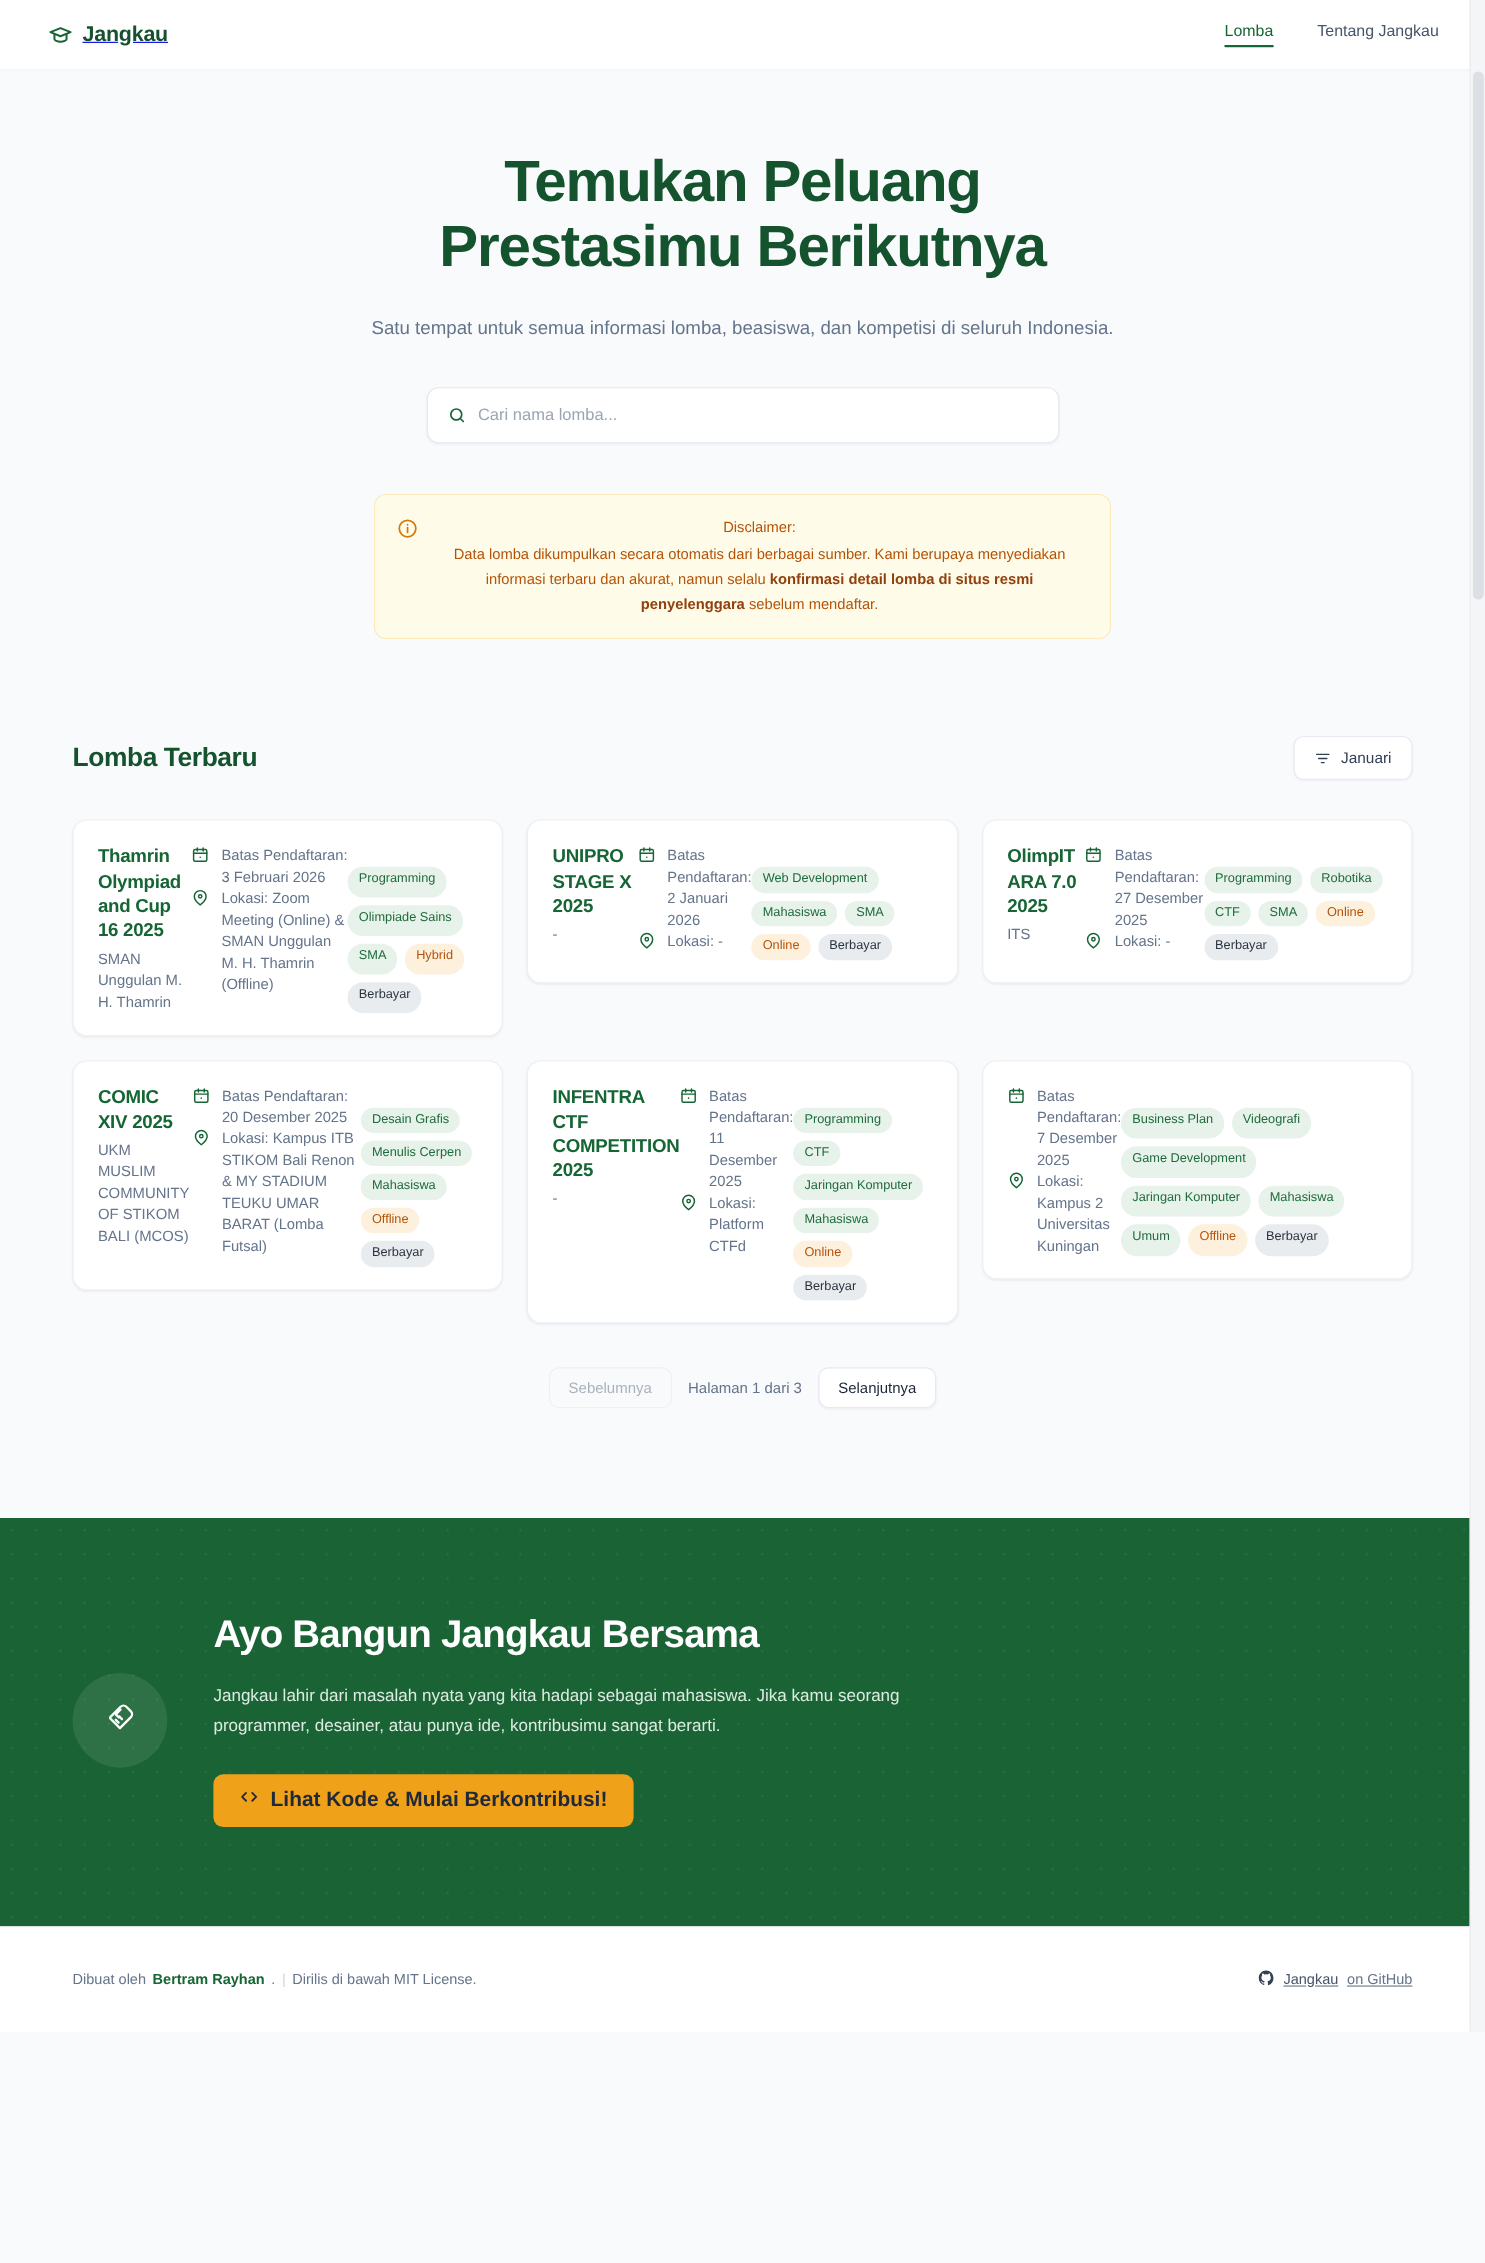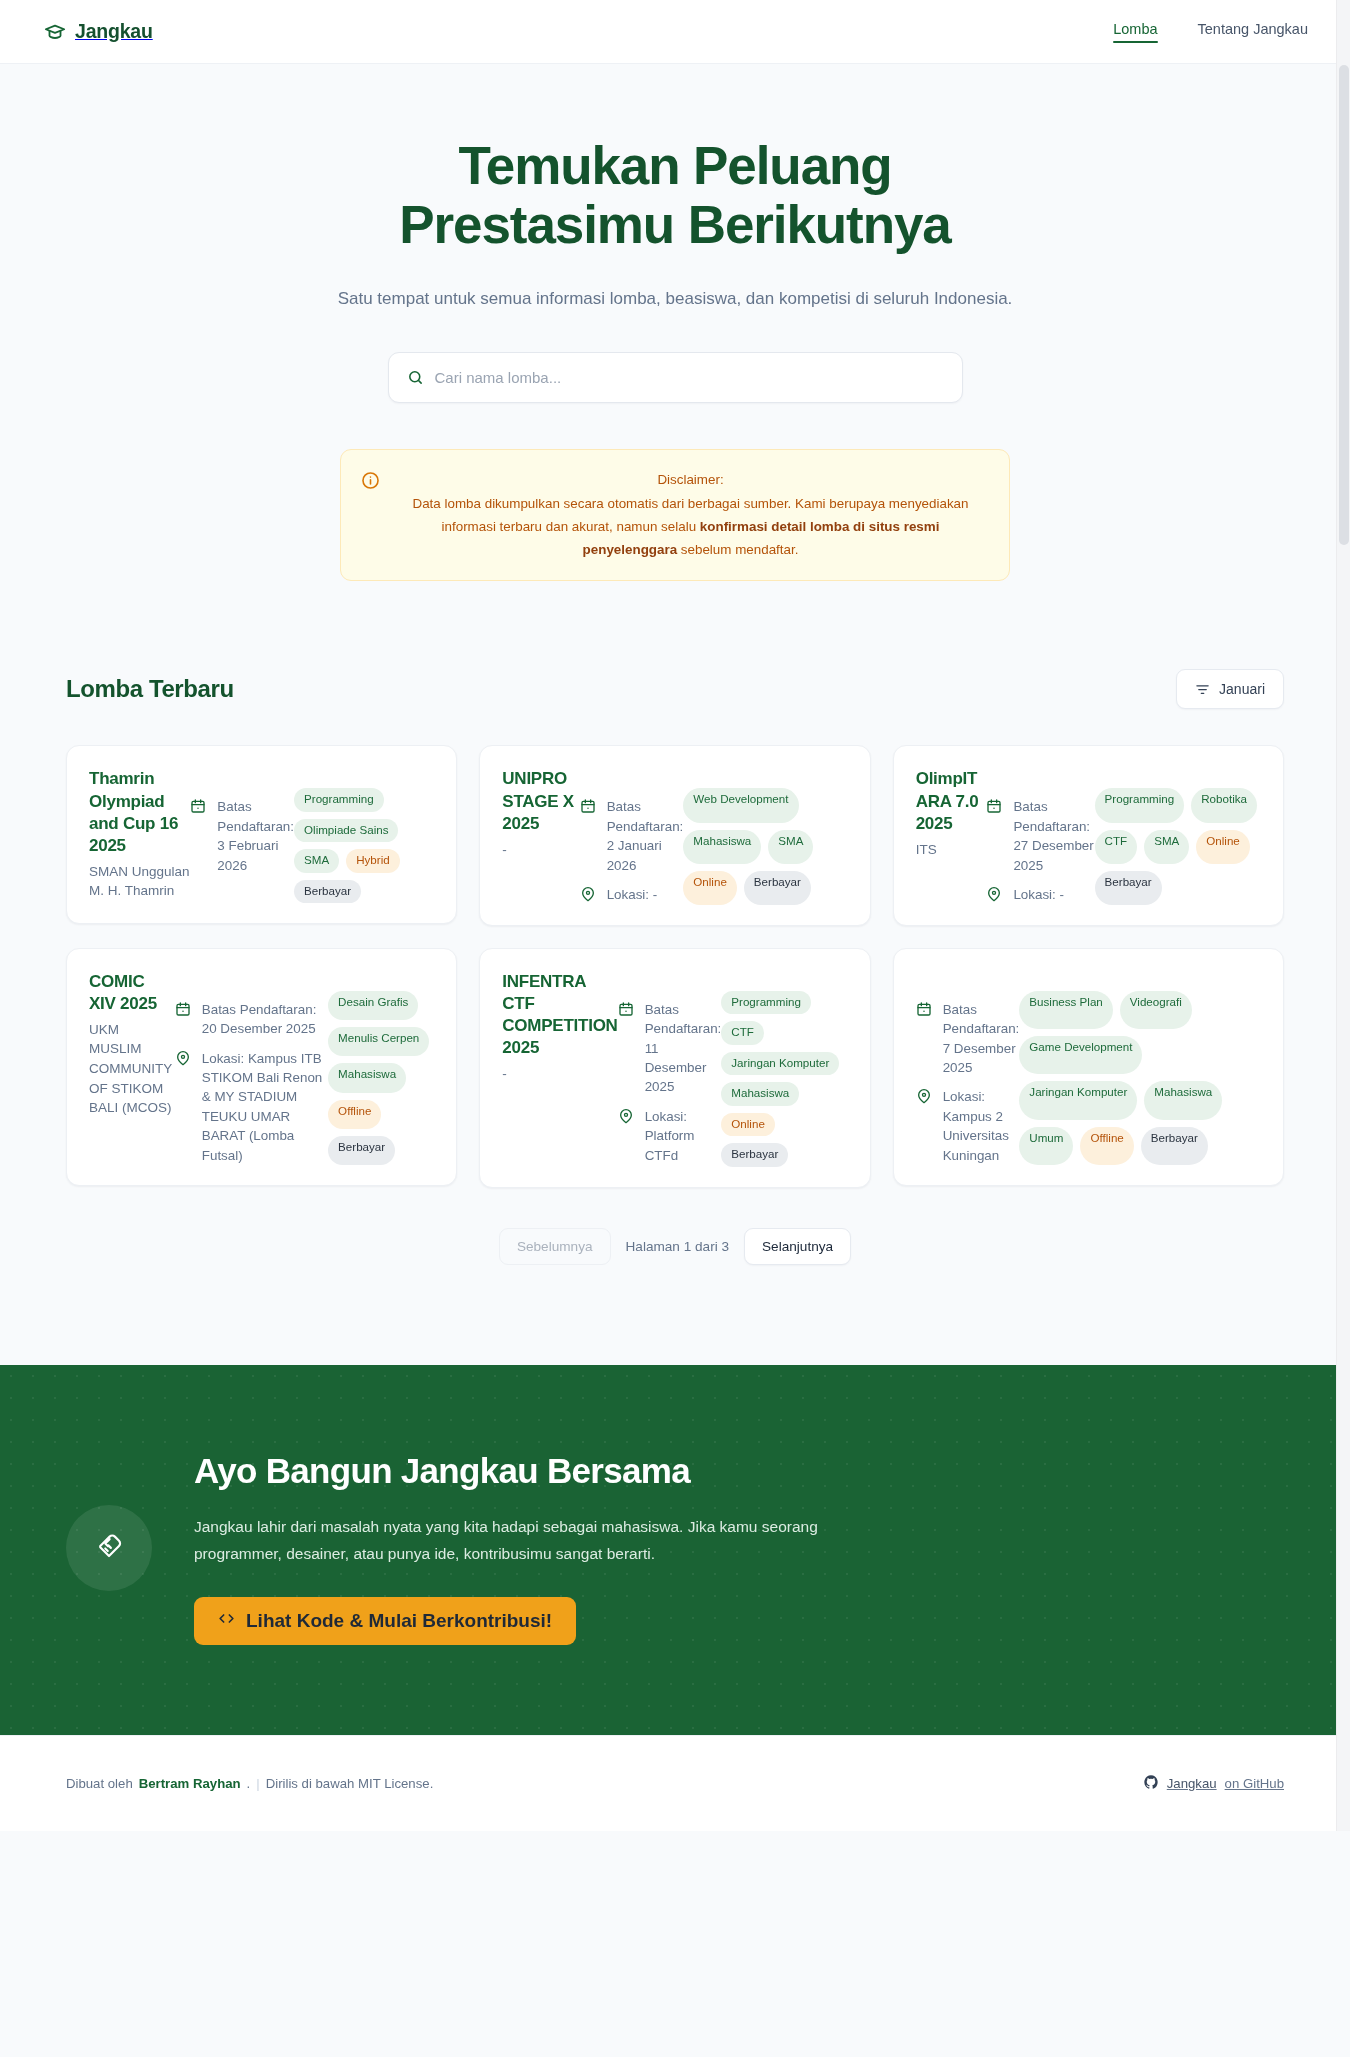--- a/index.html
+++ b/index.html
@@ -101,21 +101,21 @@
     display: flex; flex-direction: row; justify-content: center;
   }
   .card-head { min-height: 62px; }
   .card-title {
     font-size: 17px; font-weight: 700; color: #166534; line-height: 1.3;
     letter-spacing: -0.25px;
   }
   .card-org { margin-top: 5px; font-size: 13.5px; color: #64748b; line-height: 1.45; }
   .card-rule { border: 0; border-top: 1px solid #eef1f5; margin: 18px 0 0; }
 
-  .meta { margin-top: 29px; display: flex; flex-direction: column; gap: 10px; }
+  .meta { margin-top: 0; display: flex; flex-direction: column; }
   .meta-row { display: flex; gap: 11px; align-items: flex-start; }
   .meta-icon { width: 16px; height: 16px; flex: none; color: #166534; margin-top: 1px; }
   .meta-text { font-size: 13.4px; color: #64748b; line-height: 1.45; }
 
   .tags { margin-top: 20px; display: flex; flex-wrap: wrap; gap: 7px 7px; }
   .tag {
     font-size: 11.6px; border-radius: 999px; padding: 4px 10px 5px;
     line-height: 1.25; white-space: nowrap;
   }
   .tag.green { background: #e7f2ea; color: #1e6b3b; }
@@ -265,20 +265,27 @@
      </div>
      <hr class="card-rule">
      <div class="meta">
        <div class="meta-row">
          <span class="meta-icon"><svg viewBox="0 0 24 24" fill="none" stroke="currentColor" stroke-width="2" stroke-linecap="round" stroke-linejoin="round">
                 <rect x="3" y="5" width="18" height="16" rx="2"></rect>
                 <path d="M8 3v4M16 3v4M3 10h18"></path>
                 <circle cx="12" cy="15.5" r="1.1" fill="currentColor" stroke="none"></circle>
               </svg></span>
          <span class="meta-text">Batas Pendaftaran: 3 Februari 2026</span>
+       </div>
+       <div class="meta-row">
+         <span class="meta-icon"><svg viewBox="0 0 24 24" fill="none" stroke="currentColor" stroke-width="2" stroke-linecap="round" stroke-linejoin="round">
+                <path d="M20 10.5c0 5.5-8 11.5-8 11.5s-8-6-8-11.5a8 8 0 1 1 16 0Z"></path>
+                <circle cx="12" cy="10.3" r="2.3"></circle>
+              </svg></span>
+         <span class="meta-text">Lokasi: Zoom Meeting (Online) &amp; SMAN Unggulan M. H. Thamrin (Offline)</span>
        </div>
      </div>
      <div class="tags">
           <span class="tag green">Programming</span>
           <span class="tag green">Olimpiade Sains</span>
           <span class="tag green">SMA</span>
           <span class="tag orange">Hybrid</span>
           <span class="tag gray">Berbayar</span>
         </div>
       </div>

